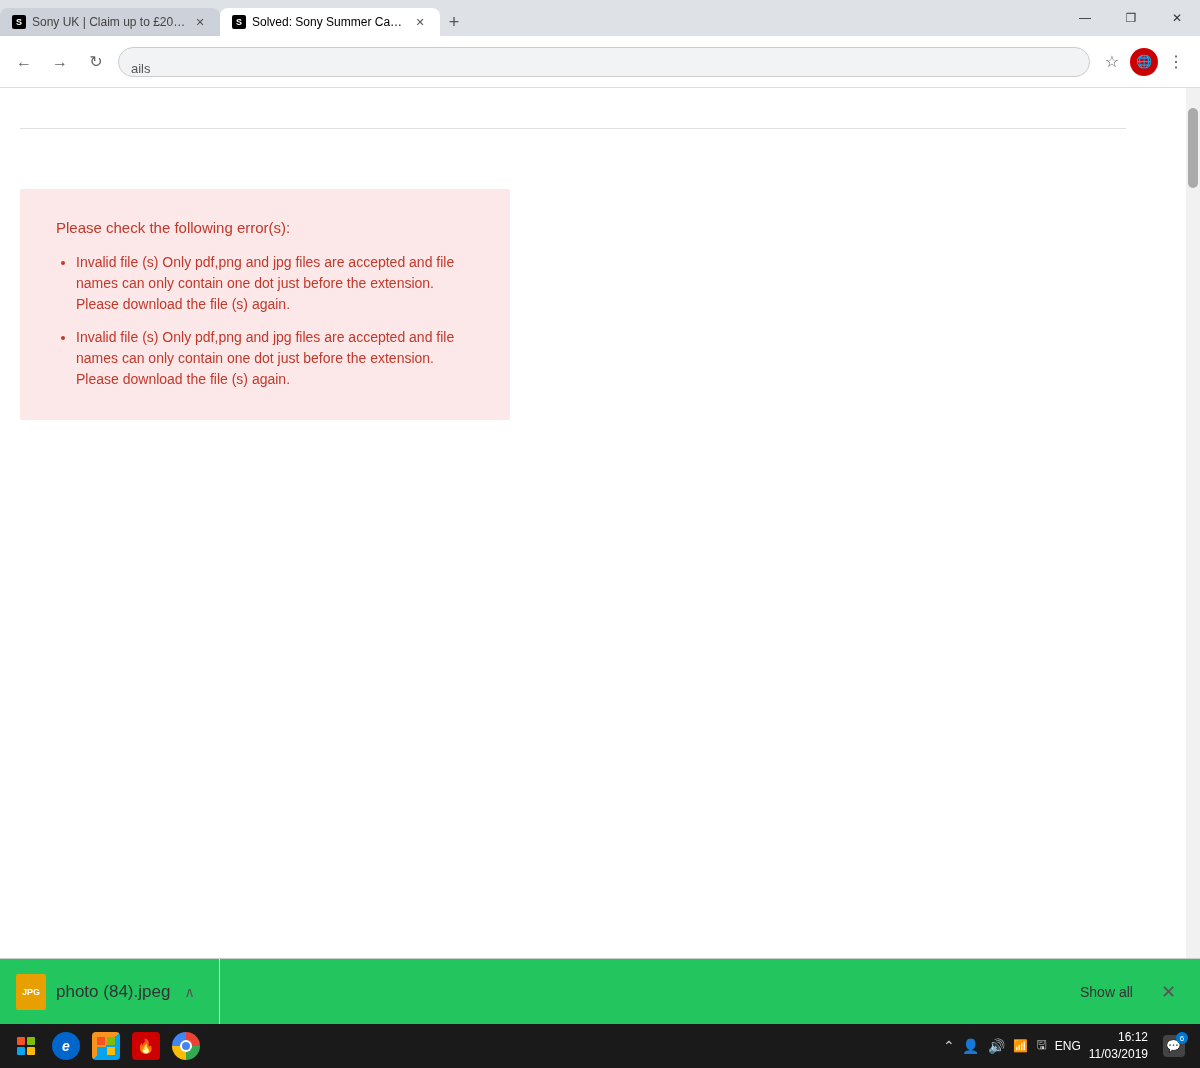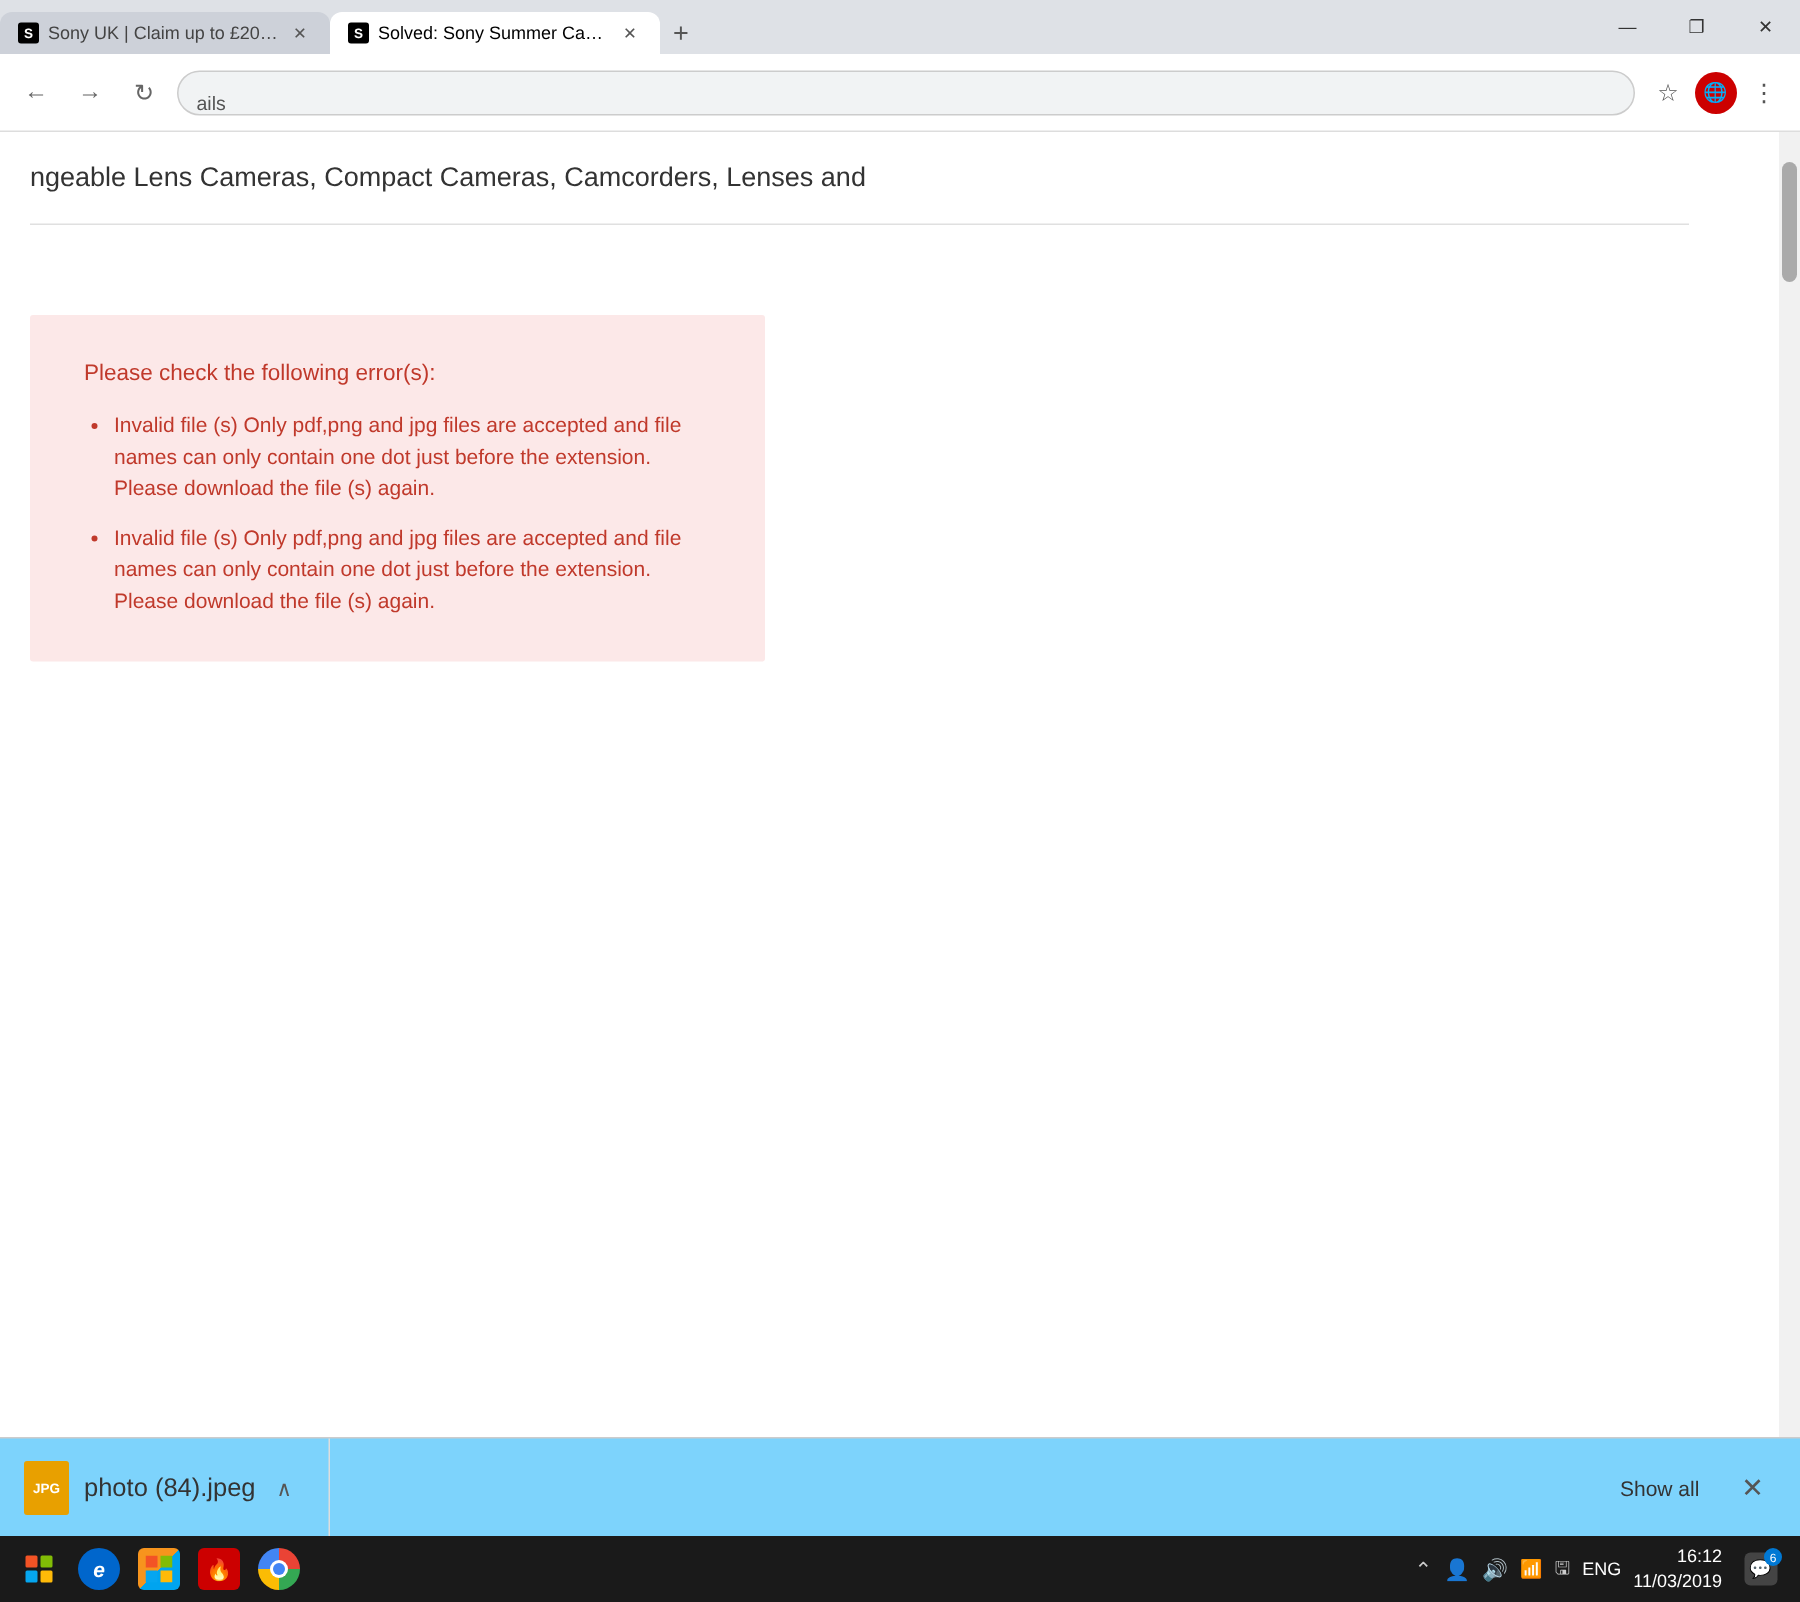--- a/index.html
+++ b/index.html
@@ -235,21 +235,21 @@
       width: 10px;
       height: 80px;
       background: #aaa;
       border-radius: 5px;
       margin-top: 20px;
     }
 
     
     .download-bar {
       height: 66px;
-      background: #7dd3fc;
+      background: #22c55e;
       border-top: 1px solid #ccc;
       display: flex;
       align-items: center;
       padding: 0 16px;
       gap: 0;
     }
     .download-item {
       display: flex;
       align-items: center;
       gap: 10px;
@@ -459,21 +459,20 @@
     </div>
     <div class="toolbar-icons">
       <div class="toolbar-icon">☆</div>
       <div class="extension-icon" style="background:#c00;color:#fff;font-size:13px;font-weight:bold;">🌐</div>
       <div class="toolbar-icon">⋮</div>
     </div>
   </div>
 
   <div class="page-content">
     <div class="page-main">
-      <p class="page-subtext">ngeable Lens Cameras, Compact Cameras, Camcorders, Lenses and</p>
       <hr class="divider">
 
       <div class="error-container">
         <div class="error-box">
           <p class="error-title">Please check the following error(s):</p>
           <ul class="error-list">
             <li>Invalid file (s) Only pdf,png and jpg files are accepted and file names can only contain one dot just before the extension. Please download the file (s) again.</li>
             <li>Invalid file (s) Only pdf,png and jpg files are accepted and file names can only contain one dot just before the extension. Please download the file (s) again.</li>
           </ul>
         </div>

